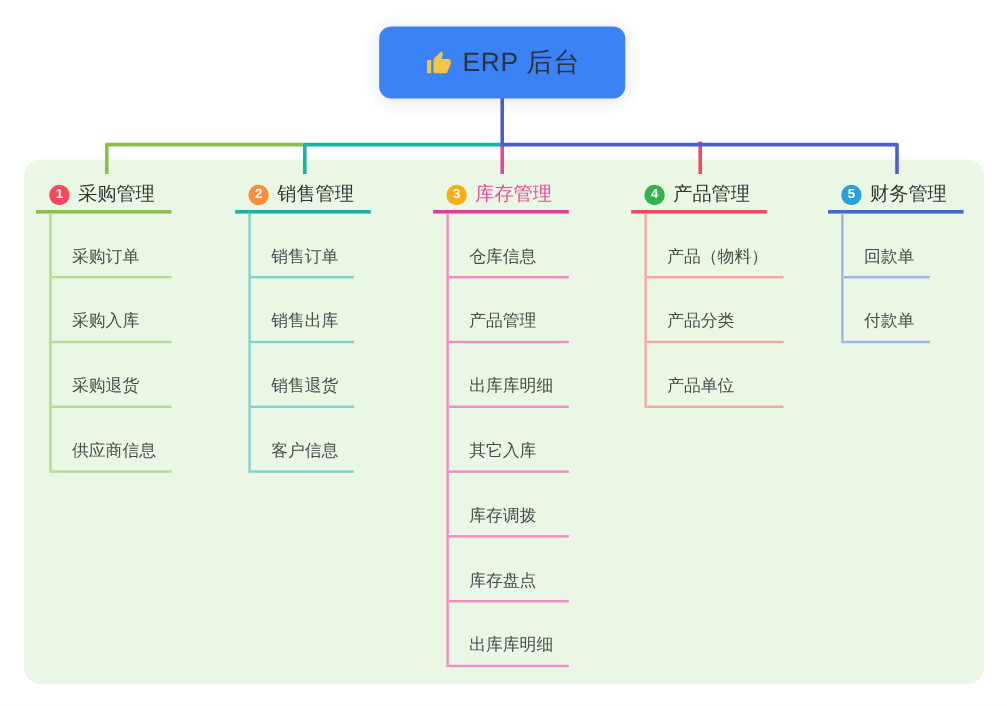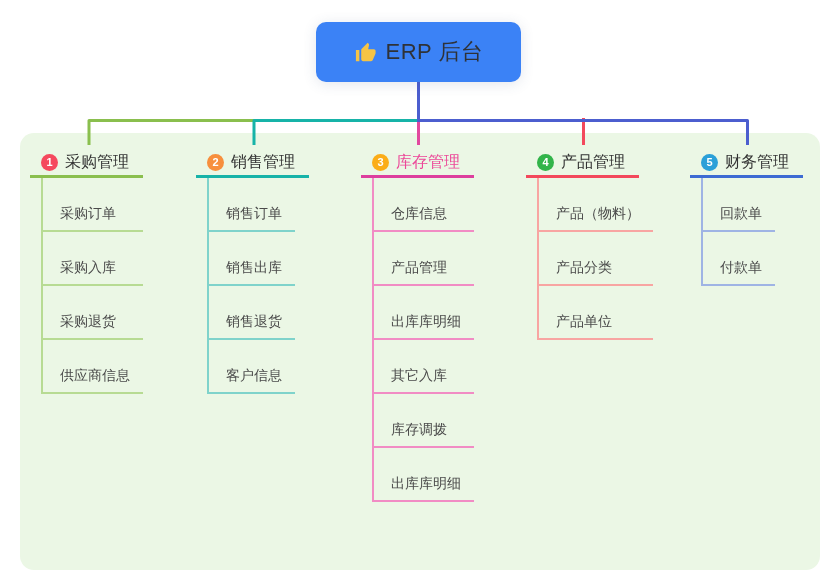--- a/index.html
+++ b/index.html
@@ -73,20 +73,21 @@
         <div class="branch-title" style="border-bottom-color: rgb(221, 63, 158);">
           <span class="badge" style="background: rgb(251, 173, 24); color: rgb(255, 255, 255);">3</span>
           <span class="branch-label" style="color: #ec4899;">库存管理</span>
         </div>
         <div class="items" style="border-left-color: rgb(241, 140, 196);">
           <div class="item" style="border-bottom-color: rgb(241, 140, 196); color: rgb(74, 74, 74);">仓库信息</div>
           <div class="item" style="border-bottom-color: rgb(241, 140, 196); color: rgb(74, 74, 74);">产品管理</div>
           <div class="item" style="border-bottom-color: rgb(241, 140, 196); color: rgb(74, 74, 74);">出库库明细</div>
           <div class="item" style="border-bottom-color: rgb(241, 140, 196); color: rgb(74, 74, 74);">其它入库</div>
           <div class="item" style="border-bottom-color: rgb(241, 140, 196); color: rgb(74, 74, 74);">库存调拨</div>
+          <div class="item" style="border-bottom-color: rgb(241, 140, 196); color: rgb(74, 74, 74);">库存盘点</div>
           <div class="item" style="border-bottom-color: rgb(241, 140, 196); color: rgb(74, 74, 74);">出库库明细</div>
         </div>
       </div>
       <div class="branch" style="left: 526px; top: 149px;">
         <div class="branch-title" style="border-bottom-color: rgb(243, 73, 92);">
           <span class="badge" style="background: rgb(50, 180, 74); color: rgb(255, 255, 255);">4</span>
           <span class="branch-label" style="color: rgb(51, 51, 51);">产品管理</span>
         </div>
         <div class="items" style="border-left-color: rgb(248, 165, 162);">
           <div class="item" style="border-bottom-color: rgb(248, 165, 162); color: rgb(74, 74, 74);">产品（物料）</div>

